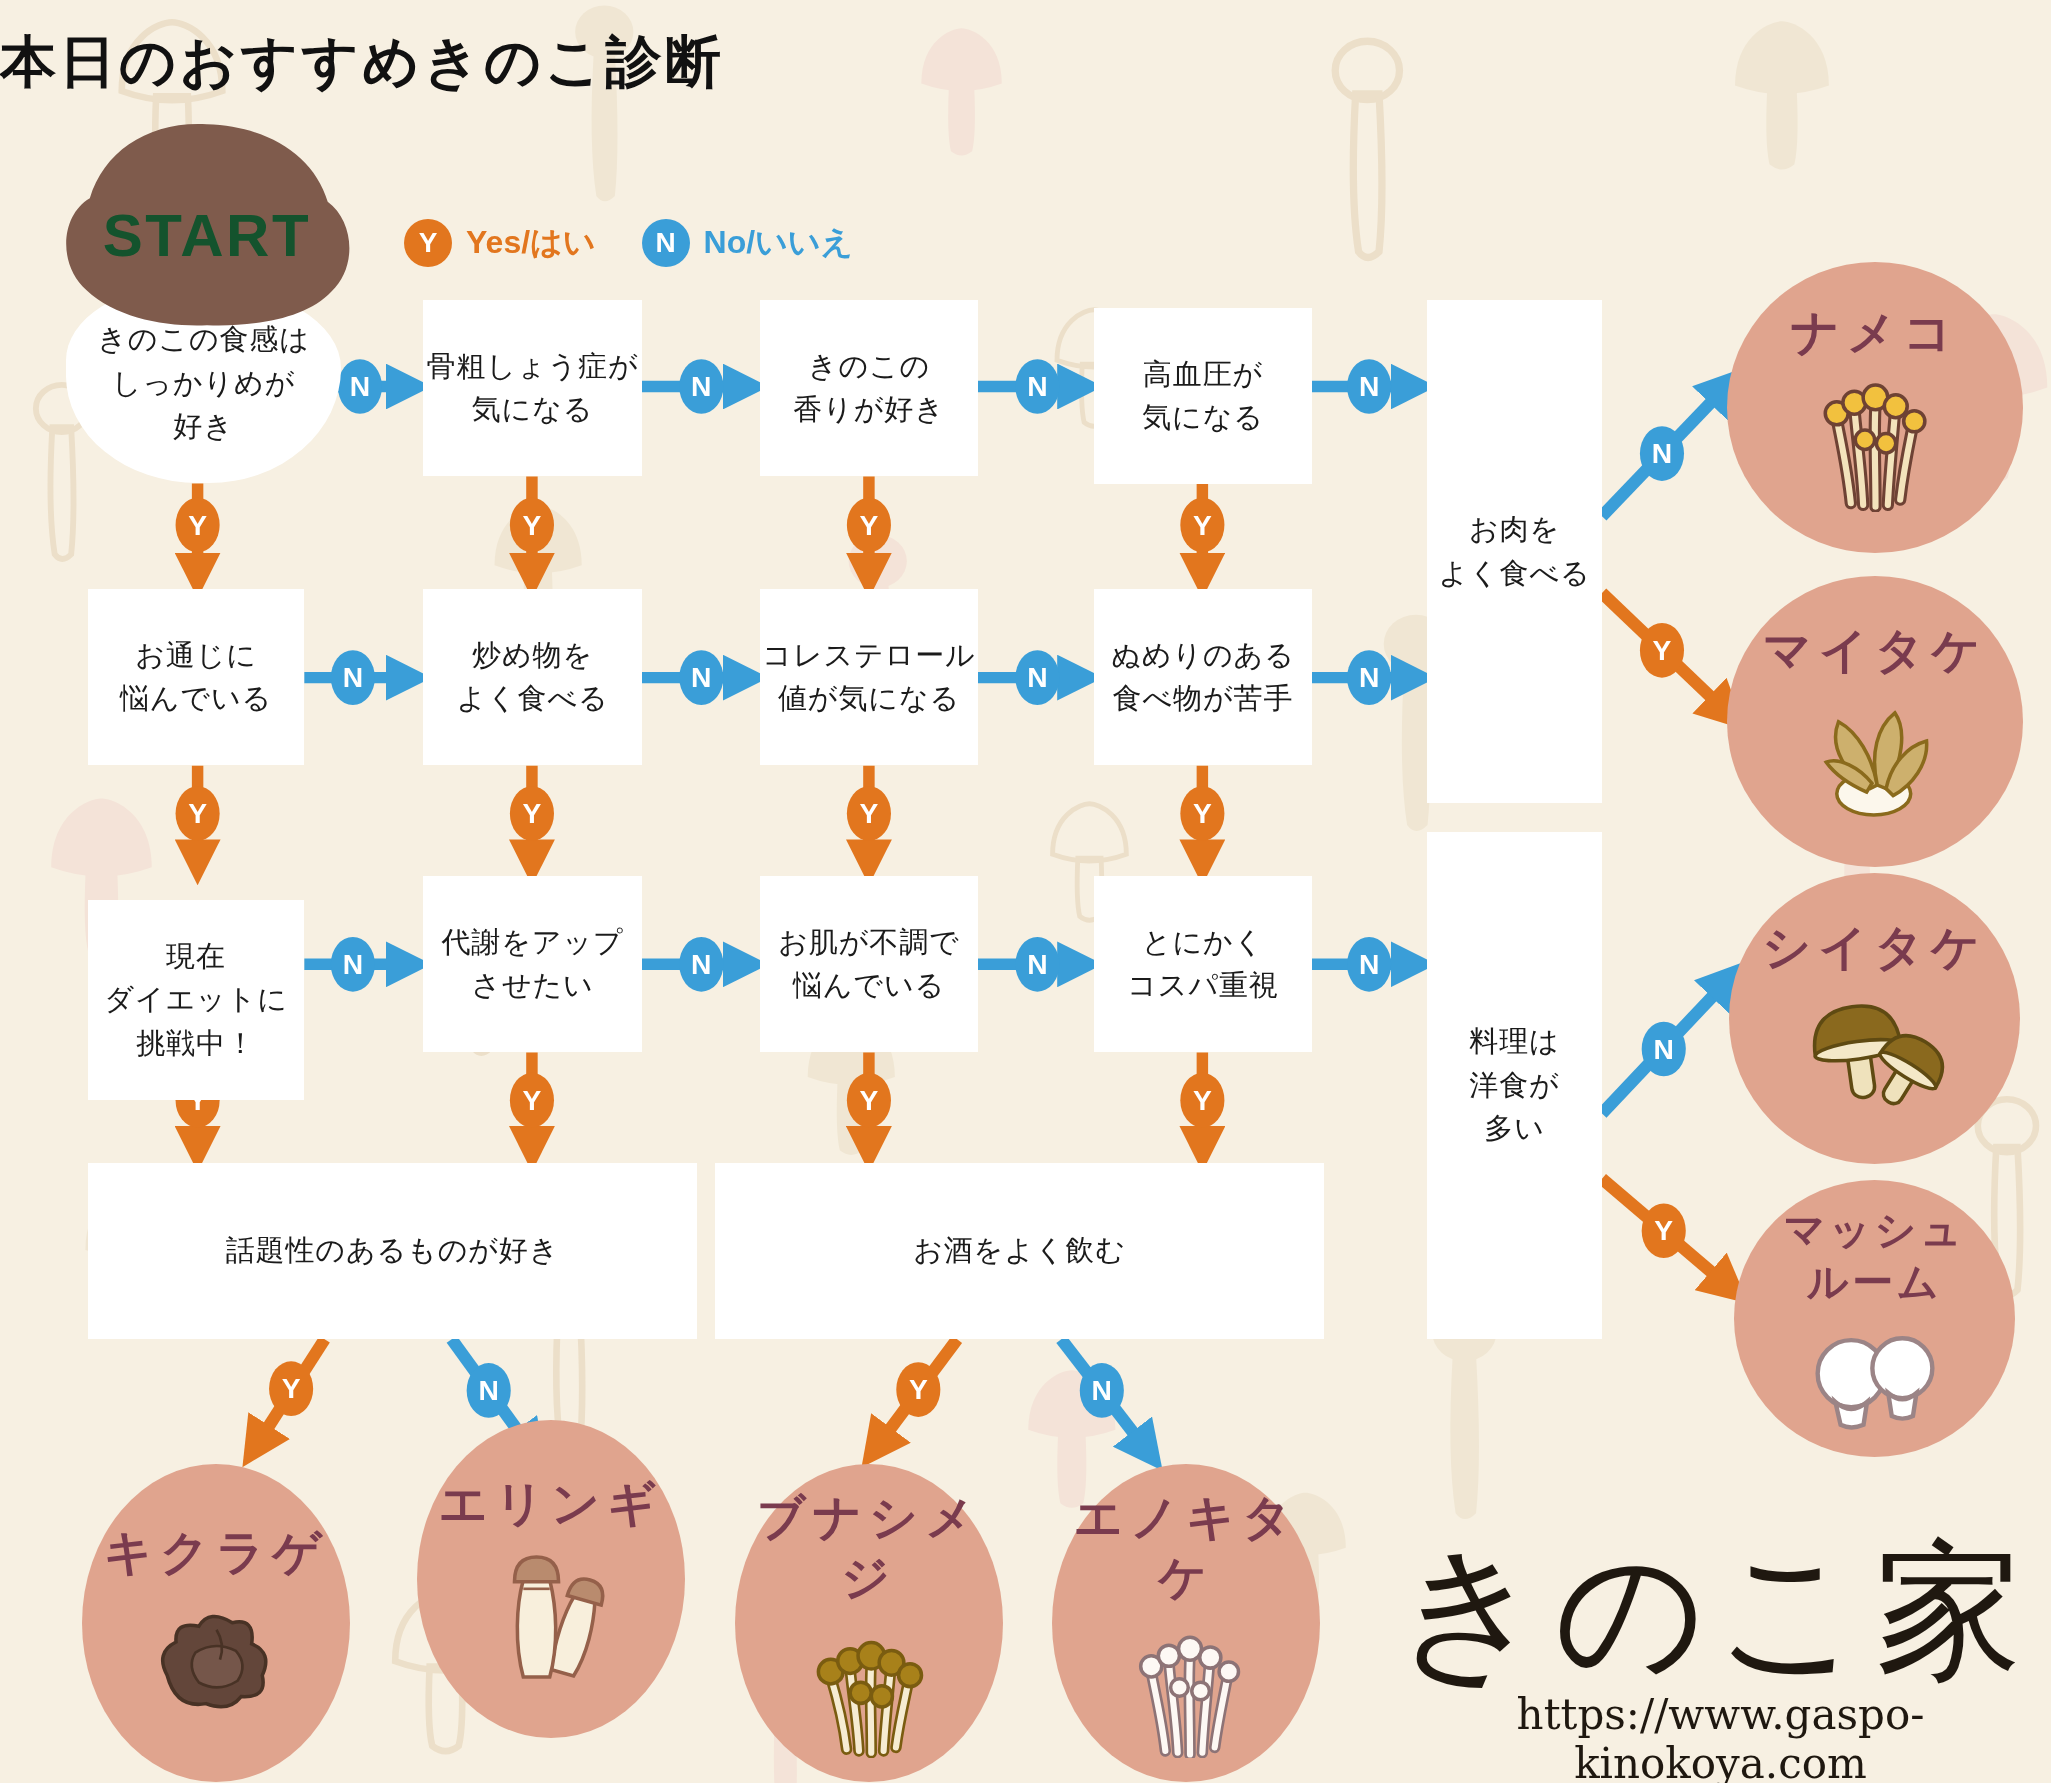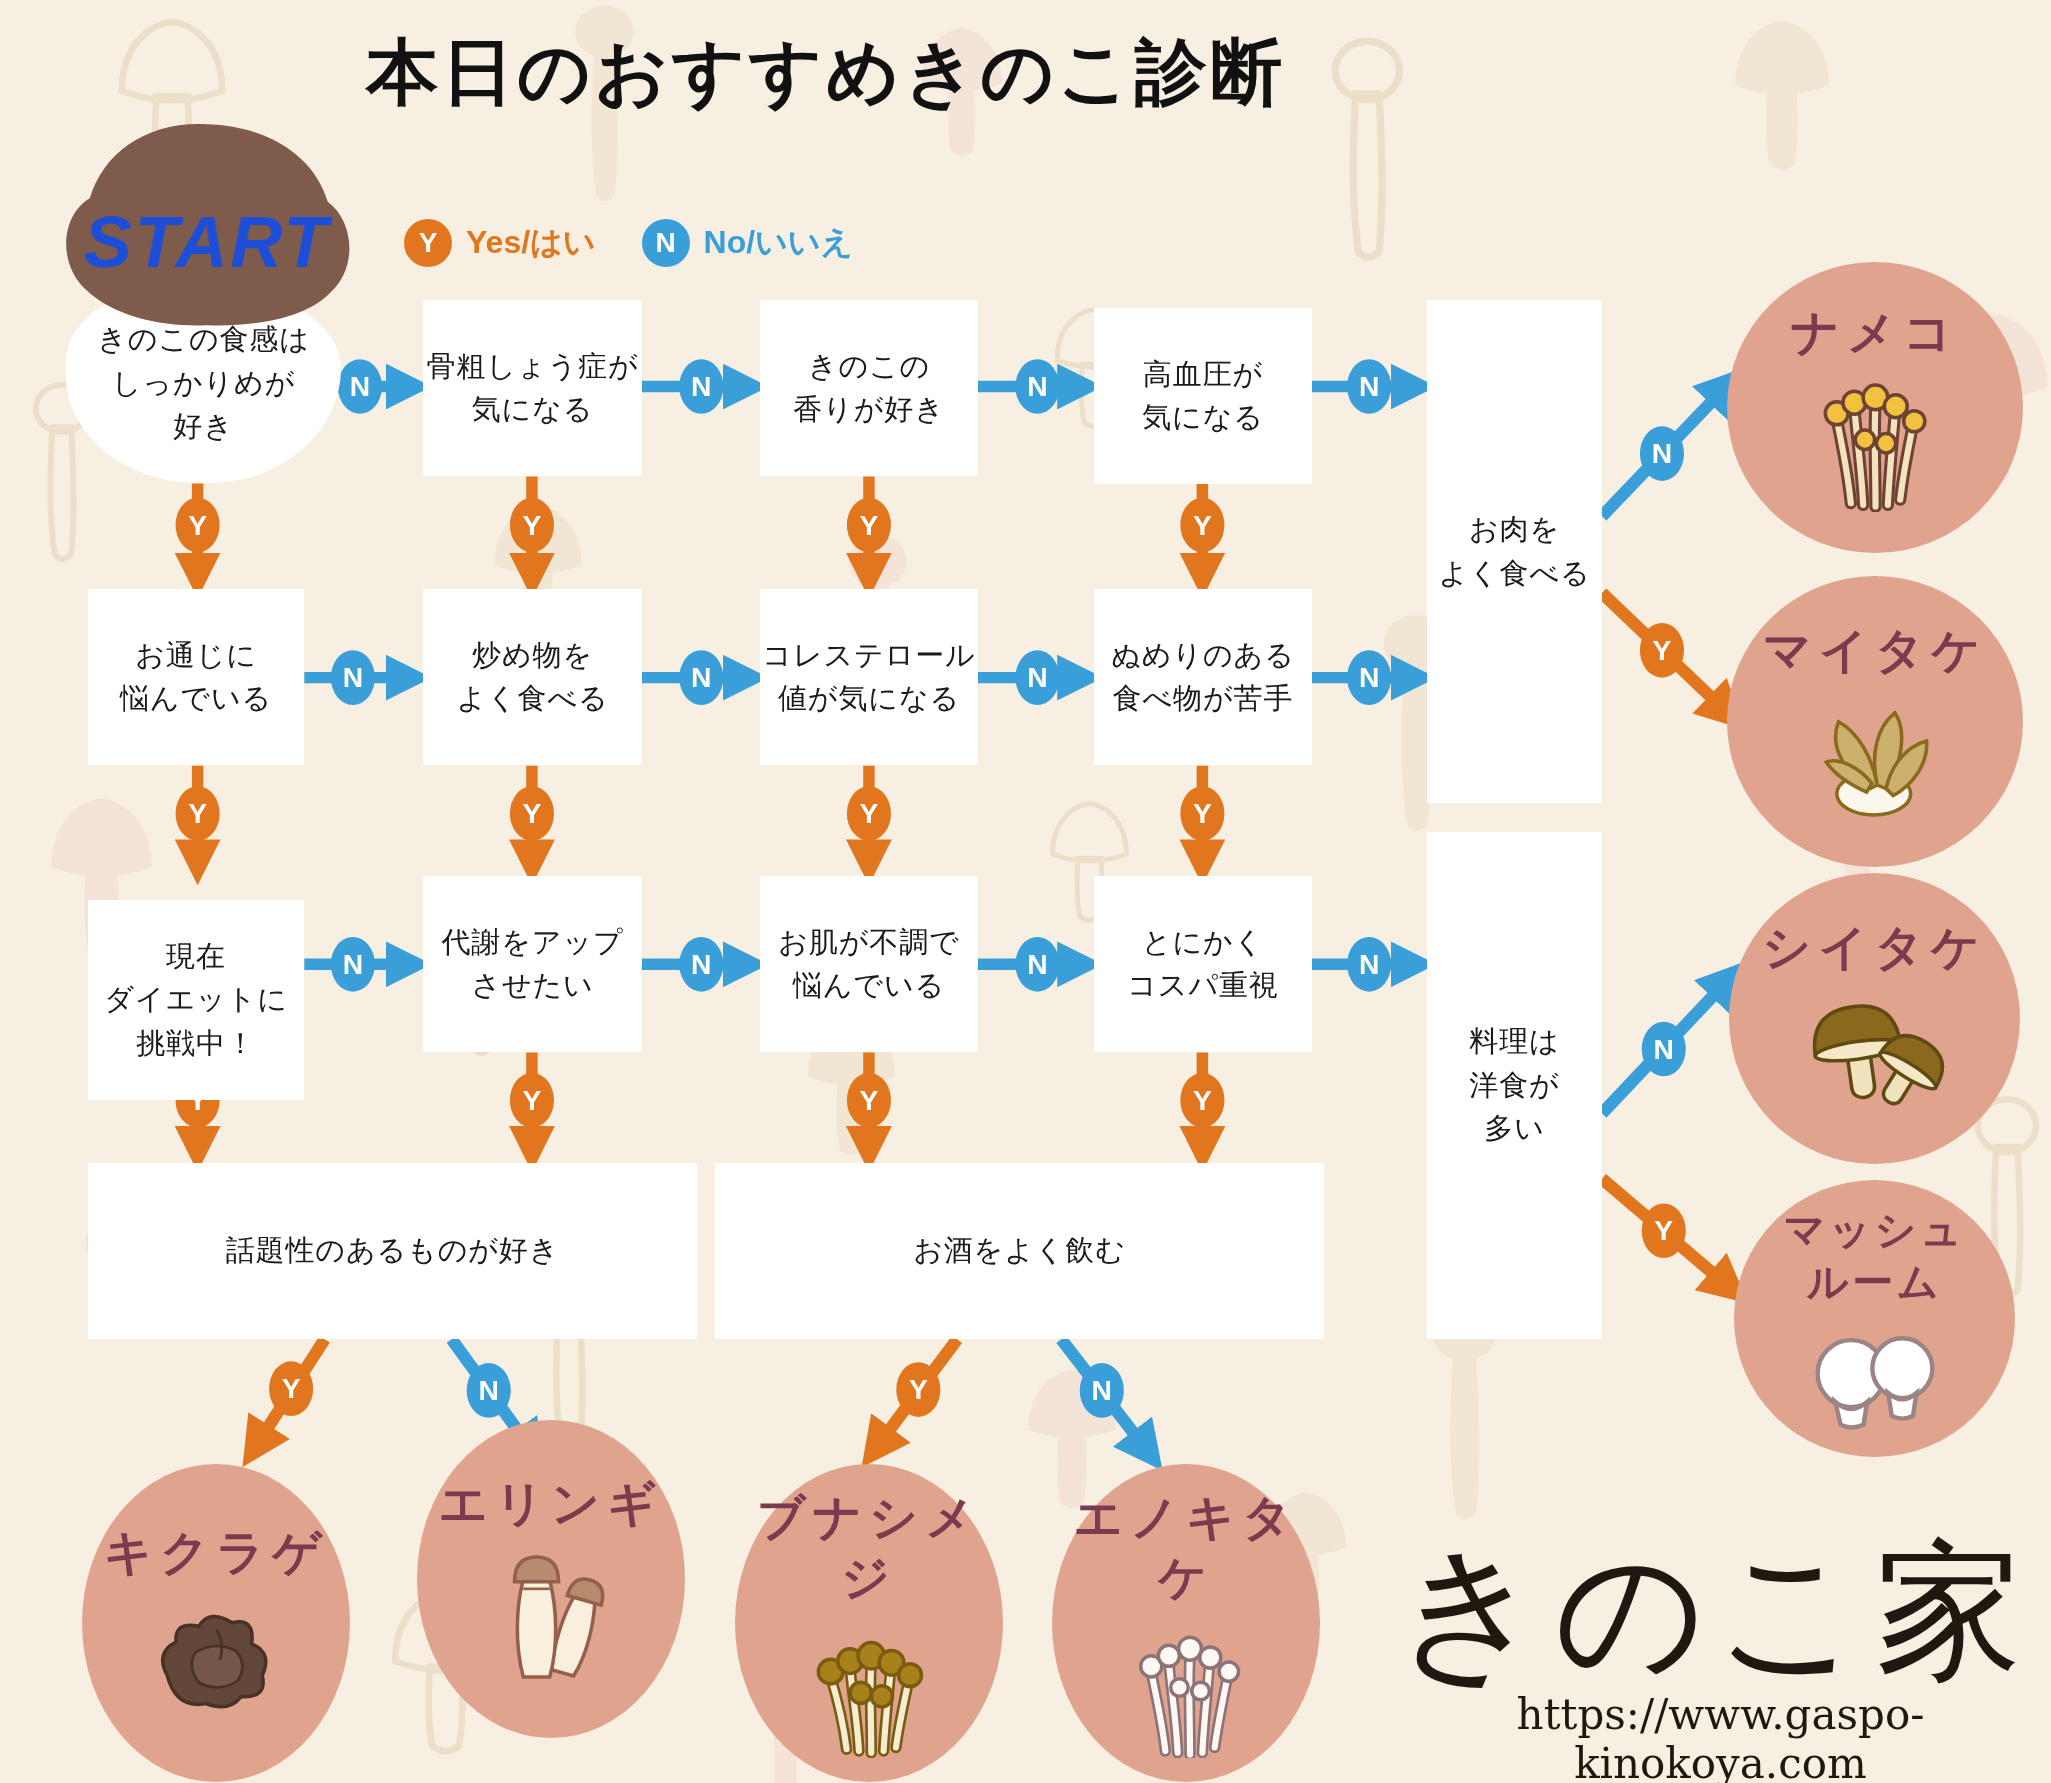--- a/index.html
+++ b/index.html
@@ -4,25 +4,25 @@
 <style>
   html,body{margin:0;padding:0;background:#f7f0e2;}
   .canvas{position:relative;width:2051px;height:1784px;background:#f7f0e2;overflow:hidden;
           font-family:"Liberation Sans","DejaVu Sans",sans-serif;}
   .bg-pattern{position:absolute;left:0;top:0;z-index:0;}
   .bg-fill{fill:#f0e6d3;stroke:none;}
   .bg-stroke{fill:none;stroke:#ecdfc9;stroke-width:5;}
   .bg-pink{fill:#f4e3d8;stroke:none;}
   .arrows{position:absolute;left:0;top:0;z-index:1;}
   .arrows text{font-family:"Liberation Sans","DejaVu Sans",sans-serif;}
-  .title{position:absolute;left:0;top:25px;width:1652px;text-align:center;z-index:2;
-         font-size:72px;font-weight:800;color:#111;letter-spacing:3.5px;margin:0;}
+  .title{position:absolute;left:0;top:25px;width:1652px;z-index:2;
+         font-size:56px;font-weight:800;color:#111;letter-spacing:3.5px;margin:0;}
   .start-wrap{position:absolute;left:44px;top:117px;width:326px;height:212px;z-index:3;}
   .start-label{position:absolute;left:44px;top:201px;width:326px;z-index:4;text-align:center;
-               font-size:72px;font-weight:700;color:#1d4ed8;letter-spacing:2.6px;font-style:italic;}
+               font-size:60px;font-weight:700;color:#14532d;letter-spacing:2.6px;}
   .legend{position:absolute;left:404px;top:219px;z-index:2;display:flex;gap:46px;align-items:center;}
   .legend-item{display:flex;align-items:center;gap:14px;}
   .lbadge{width:48px;height:48px;border-radius:50%;display:flex;align-items:center;justify-content:center;
           color:#fff;font-size:28px;font-weight:700;}
   .lbadge.yes{background:#e2761e;}
   .lbadge.no{background:#3a9ed8;}
   .ltext{font-size:32px;font-weight:600;}
   .ltext.yes{color:#e2761e;}
   .ltext.no{color:#3a9ed8;}
   .qbox{position:absolute;background:#ffffff;z-index:2;display:flex;align-items:center;justify-content:center;

